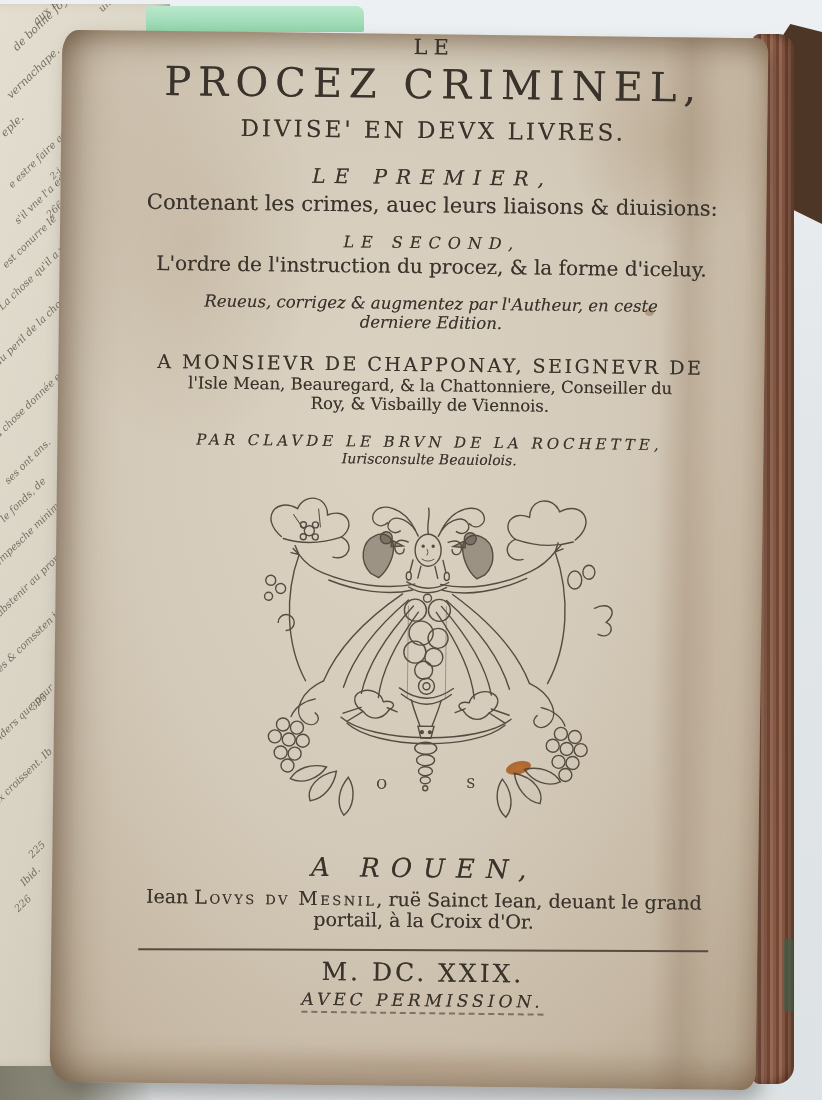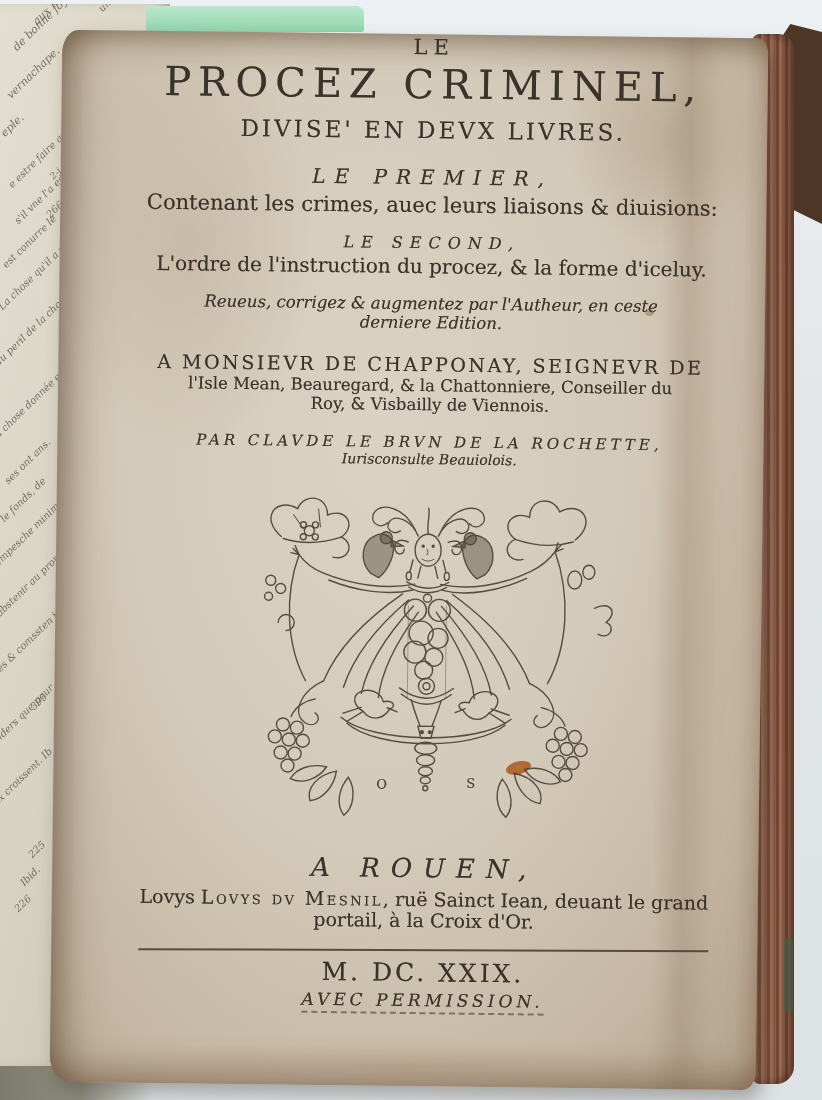--- a/index.html
+++ b/index.html
@@ -276,21 +276,21 @@
               <ellipse cx="205" cy="285" rx="7" ry="4.5"></ellipse>
               <ellipse cx="205" cy="294" rx="5" ry="3.5"></ellipse>
               <circle cx="205" cy="302" r="2.5"></circle>
           </g>
           <text x="156" y="303" font-size="13" fill="#4a4238">O</text>
           <text x="246" y="301" font-size="13" fill="#4a4238">S</text>
         </svg>
       </div>
 
       <div class="l-rouen">A ROUEN,</div>
-      <div class="l-imp1"><span>Lovys </span><span class="sc">Lovys dv Mesnil</span><span>, ruë Sainct Iean, deuant le grand</span></div>
+      <div class="l-imp1"><span>Iean </span><span class="sc">Lovys dv Mesnil</span><span>, ruë Sainct Iean, deuant le grand</span></div>
       <div class="l-imp2">portail, à la Croix d'Or.</div>
       <div class="rule"></div>
       <div class="l-date">M. DC. XXIX.</div>
       <div class="l-perm"><span>AVEC PERMISSION.</span></div>
     </div>
   </div>
 
 </div>
 
 </body></html>

